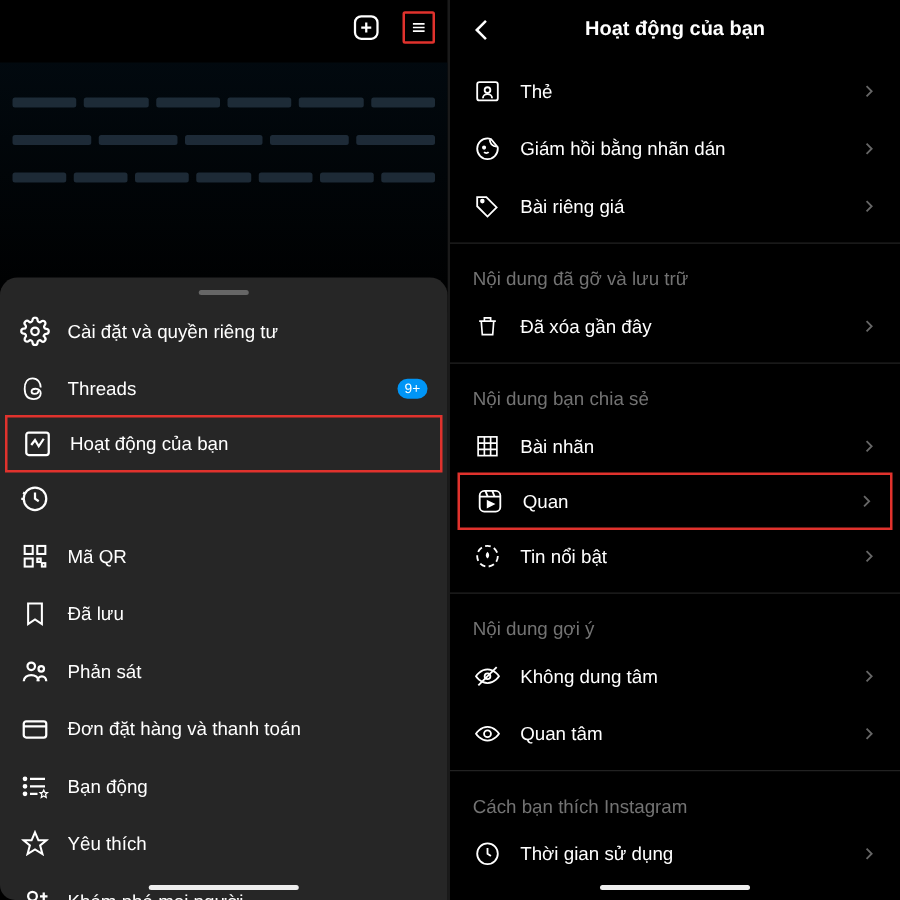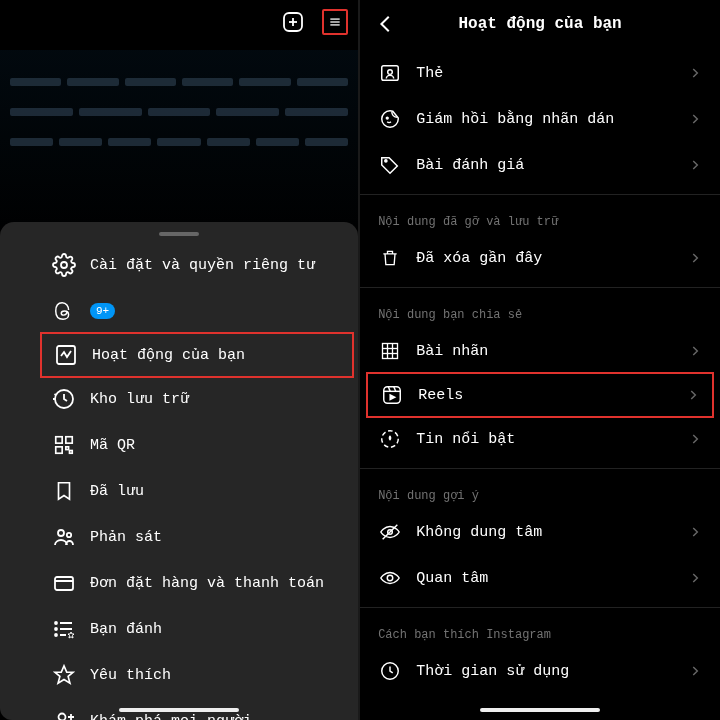--- a/index.html
+++ b/index.html
@@ -10,21 +10,20 @@
     display: flex;
     font-family: -apple-system, "Helvetica Neue", Arial, sans-serif;
     overflow: hidden;
     border-radius: 12px;
   }
   .pane {
     width: 416px;
     height: 720px;
     position: relative;
     background: #000;
-    font-family: Liberation Mono, monospace;
   }
   .pane-left { border-right: 2px solid #1a1a1a; }
 
   
   .left-top {
     height: 44px;
     display: flex;
     justify-content: flex-end;
     align-items: center;
     padding: 0 14px;
@@ -77,21 +76,20 @@
   }
   .handle {
     width: 40px; height: 4px;
     background: #666;
     border-radius: 3px;
     margin: 0 auto 6px auto;
   }
   .sheet-list {
     flex: 1;
     overflow-y: hidden;
-    margin-left: 36px;
   }
   .row {
     display: flex;
     align-items: center;
     padding: 11px 16px;
     gap: 14px;
     color: #fff;
     font-size: 15px;
   }
   .row .icon {
@@ -144,21 +142,21 @@
     font-weight: 600;
     margin-right: 32px;
   }
   .right-scroll {
     position: absolute;
     top: 50px; left: 0; right: 0; bottom: 0;
     overflow: hidden;
   }
   .section-header {
     color: #737373;
-    font-size: 12px;
+    font-size: 15px;
     padding: 14px 18px 6px 18px;
   }
   .r-row {
     display: flex;
     align-items: center;
     padding: 11px 18px;
     gap: 14px;
     color: #fff;
     font-size: 15px;
   }
@@ -243,20 +241,21 @@
         </span>
         <span class="label">Cài đặt và quyền riêng tư</span>
       </div>
 
       <div class="row">
         <span class="icon">
           <svg width="22" height="22" viewBox="0 0 24 24" fill="none" stroke="currentColor" stroke-width="1.6">
               <path d="M17 11c0-4-2.5-8-7-8S3 6 3 12s3 9 8 9c4 0 6-2.5 6-5 0-2-1.5-4-4.5-4-2 0-3.5 1-3.5 2.5 0 1.2 1 2 2.5 2 2 0 3.5-1.2 3.5-3"></path>
             </svg>
         </span>
+        <span class="label">Threads</span>
         <span class="badge">9+</span>
       </div>
 
       <div class="row row-highlight">
         <span class="icon">
           <svg width="24" height="24" viewBox="0 0 24 24" fill="none" stroke="currentColor" stroke-width="1.8">
               <rect x="3" y="3" width="18" height="18" rx="2"></rect>
               <polyline points="7 13 10 9 13 14 17 8"></polyline>
             </svg>
         </span>
@@ -264,21 +263,20 @@
       </div>
 
       <div class="row">
         <span class="icon">
           <svg width="24" height="24" viewBox="0 0 24 24" fill="none" stroke="currentColor" stroke-width="1.8">
               <circle cx="12" cy="12" r="9"></circle>
               <polyline points="12 7 12 12 15 14"></polyline>
               <path d="M3 12 H1 M4 8l-1.5-1"></path>
             </svg>
         </span>
-        <span class="label">Kho lưu trữ</span>
       </div>
 
       <div class="row">
         <span class="icon">
           <svg width="22" height="22" viewBox="0 0 24 24" fill="none" stroke="currentColor" stroke-width="1.8">
               <rect x="3" y="3" width="7" height="7"></rect>
               <rect x="14" y="3" width="7" height="7"></rect>
               <rect x="3" y="14" width="7" height="7"></rect>
               <rect x="14" y="14" width="3" height="3"></rect>
               <rect x="18" y="18" width="3" height="3"></rect>
@@ -323,21 +321,21 @@
           <svg width="24" height="24" viewBox="0 0 24 24" fill="none" stroke="currentColor" stroke-width="1.8">
               <line x1="8" y1="6" x2="20" y2="6"></line>
               <line x1="8" y1="12" x2="20" y2="12"></line>
               <line x1="8" y1="18" x2="14" y2="18"></line>
               <circle cx="4" cy="6" r="1" fill="currentColor"></circle>
               <circle cx="4" cy="12" r="1" fill="currentColor"></circle>
               <circle cx="4" cy="18" r="1" fill="currentColor"></circle>
               <polygon points="19,15 20,17 22,17 20.5,18.5 21,21 19,19.8 17,21 17.5,18.5 16,17 18,17" stroke-width="1"></polygon>
             </svg>
         </span>
-        <span class="label">Bạn đánh</span>
+        <span class="label">Bạn động</span>
       </div>
 
       <div class="row">
         <span class="icon">
           <svg width="22" height="22" viewBox="0 0 24 24" fill="none" stroke="currentColor" stroke-width="1.8">
               <polygon points="12 2 15 9 22 9 16.5 13.5 18.5 21 12 17 5.5 21 7.5 13.5 2 9 9 9"></polygon>
             </svg>
         </span>
         <span class="label">Yêu thích</span>
       </div>
@@ -398,21 +396,21 @@
           <polyline points="9 5 16 12 9 19"></polyline>
         </svg>
     </div>
     <div class="r-row">
       <span class="icon">
         <svg width="22" height="22" viewBox="0 0 24 24" fill="none" stroke="currentColor" stroke-width="1.6">
             <path d="M20 13l-8 8-9-9V4h8l9 9z"></path>
             <circle cx="7.5" cy="7.5" r="1.2" fill="currentColor"></circle>
           </svg>
       </span>
-      <span class="label">Bài đánh giá</span>
+      <span class="label">Bài riêng giá</span>
       <svg class="chev" viewBox="0 0 24 24" fill="none" stroke="currentColor" stroke-width="2.5">
           <polyline points="9 5 16 12 9 19"></polyline>
         </svg>
     </div>
 
     <div class="divider"></div>
     <div class="section-header">Nội dung đã gỡ và lưu trữ</div>
     <div class="r-row">
       <span class="icon">
         <svg width="20" height="20" viewBox="0 0 24 24" fill="none" stroke="currentColor" stroke-width="1.6">
@@ -445,21 +443,21 @@
     <div class="r-row r-row-highlight">
       <span class="icon">
         <svg width="22" height="22" viewBox="0 0 24 24" fill="none" stroke="currentColor" stroke-width="1.6">
             <rect x="3" y="3" width="18" height="18" rx="4"></rect>
             <line x1="3" y1="8" x2="21" y2="8"></line>
             <line x1="8" y1="3" x2="10" y2="8"></line>
             <line x1="14" y1="3" x2="16" y2="8"></line>
             <polygon points="10 12 15 14.5 10 17" fill="currentColor"></polygon>
           </svg>
       </span>
-      <span class="label">Reels</span>
+      <span class="label">Quan</span>
       <svg class="chev" viewBox="0 0 24 24" fill="none" stroke="currentColor" stroke-width="2.5">
           <polyline points="9 5 16 12 9 19"></polyline>
         </svg>
     </div>
     <div class="r-row">
       <span class="icon">
         <svg width="22" height="22" viewBox="0 0 24 24" fill="none" stroke="currentColor" stroke-width="1.6">
             <circle cx="12" cy="12" r="9" stroke-dasharray="5 3"></circle>
             <path d="M12 8c-2 2-2 4 0 6 2-2 2-4 0-6z" fill="currentColor" stroke="none"></path>
           </svg>

